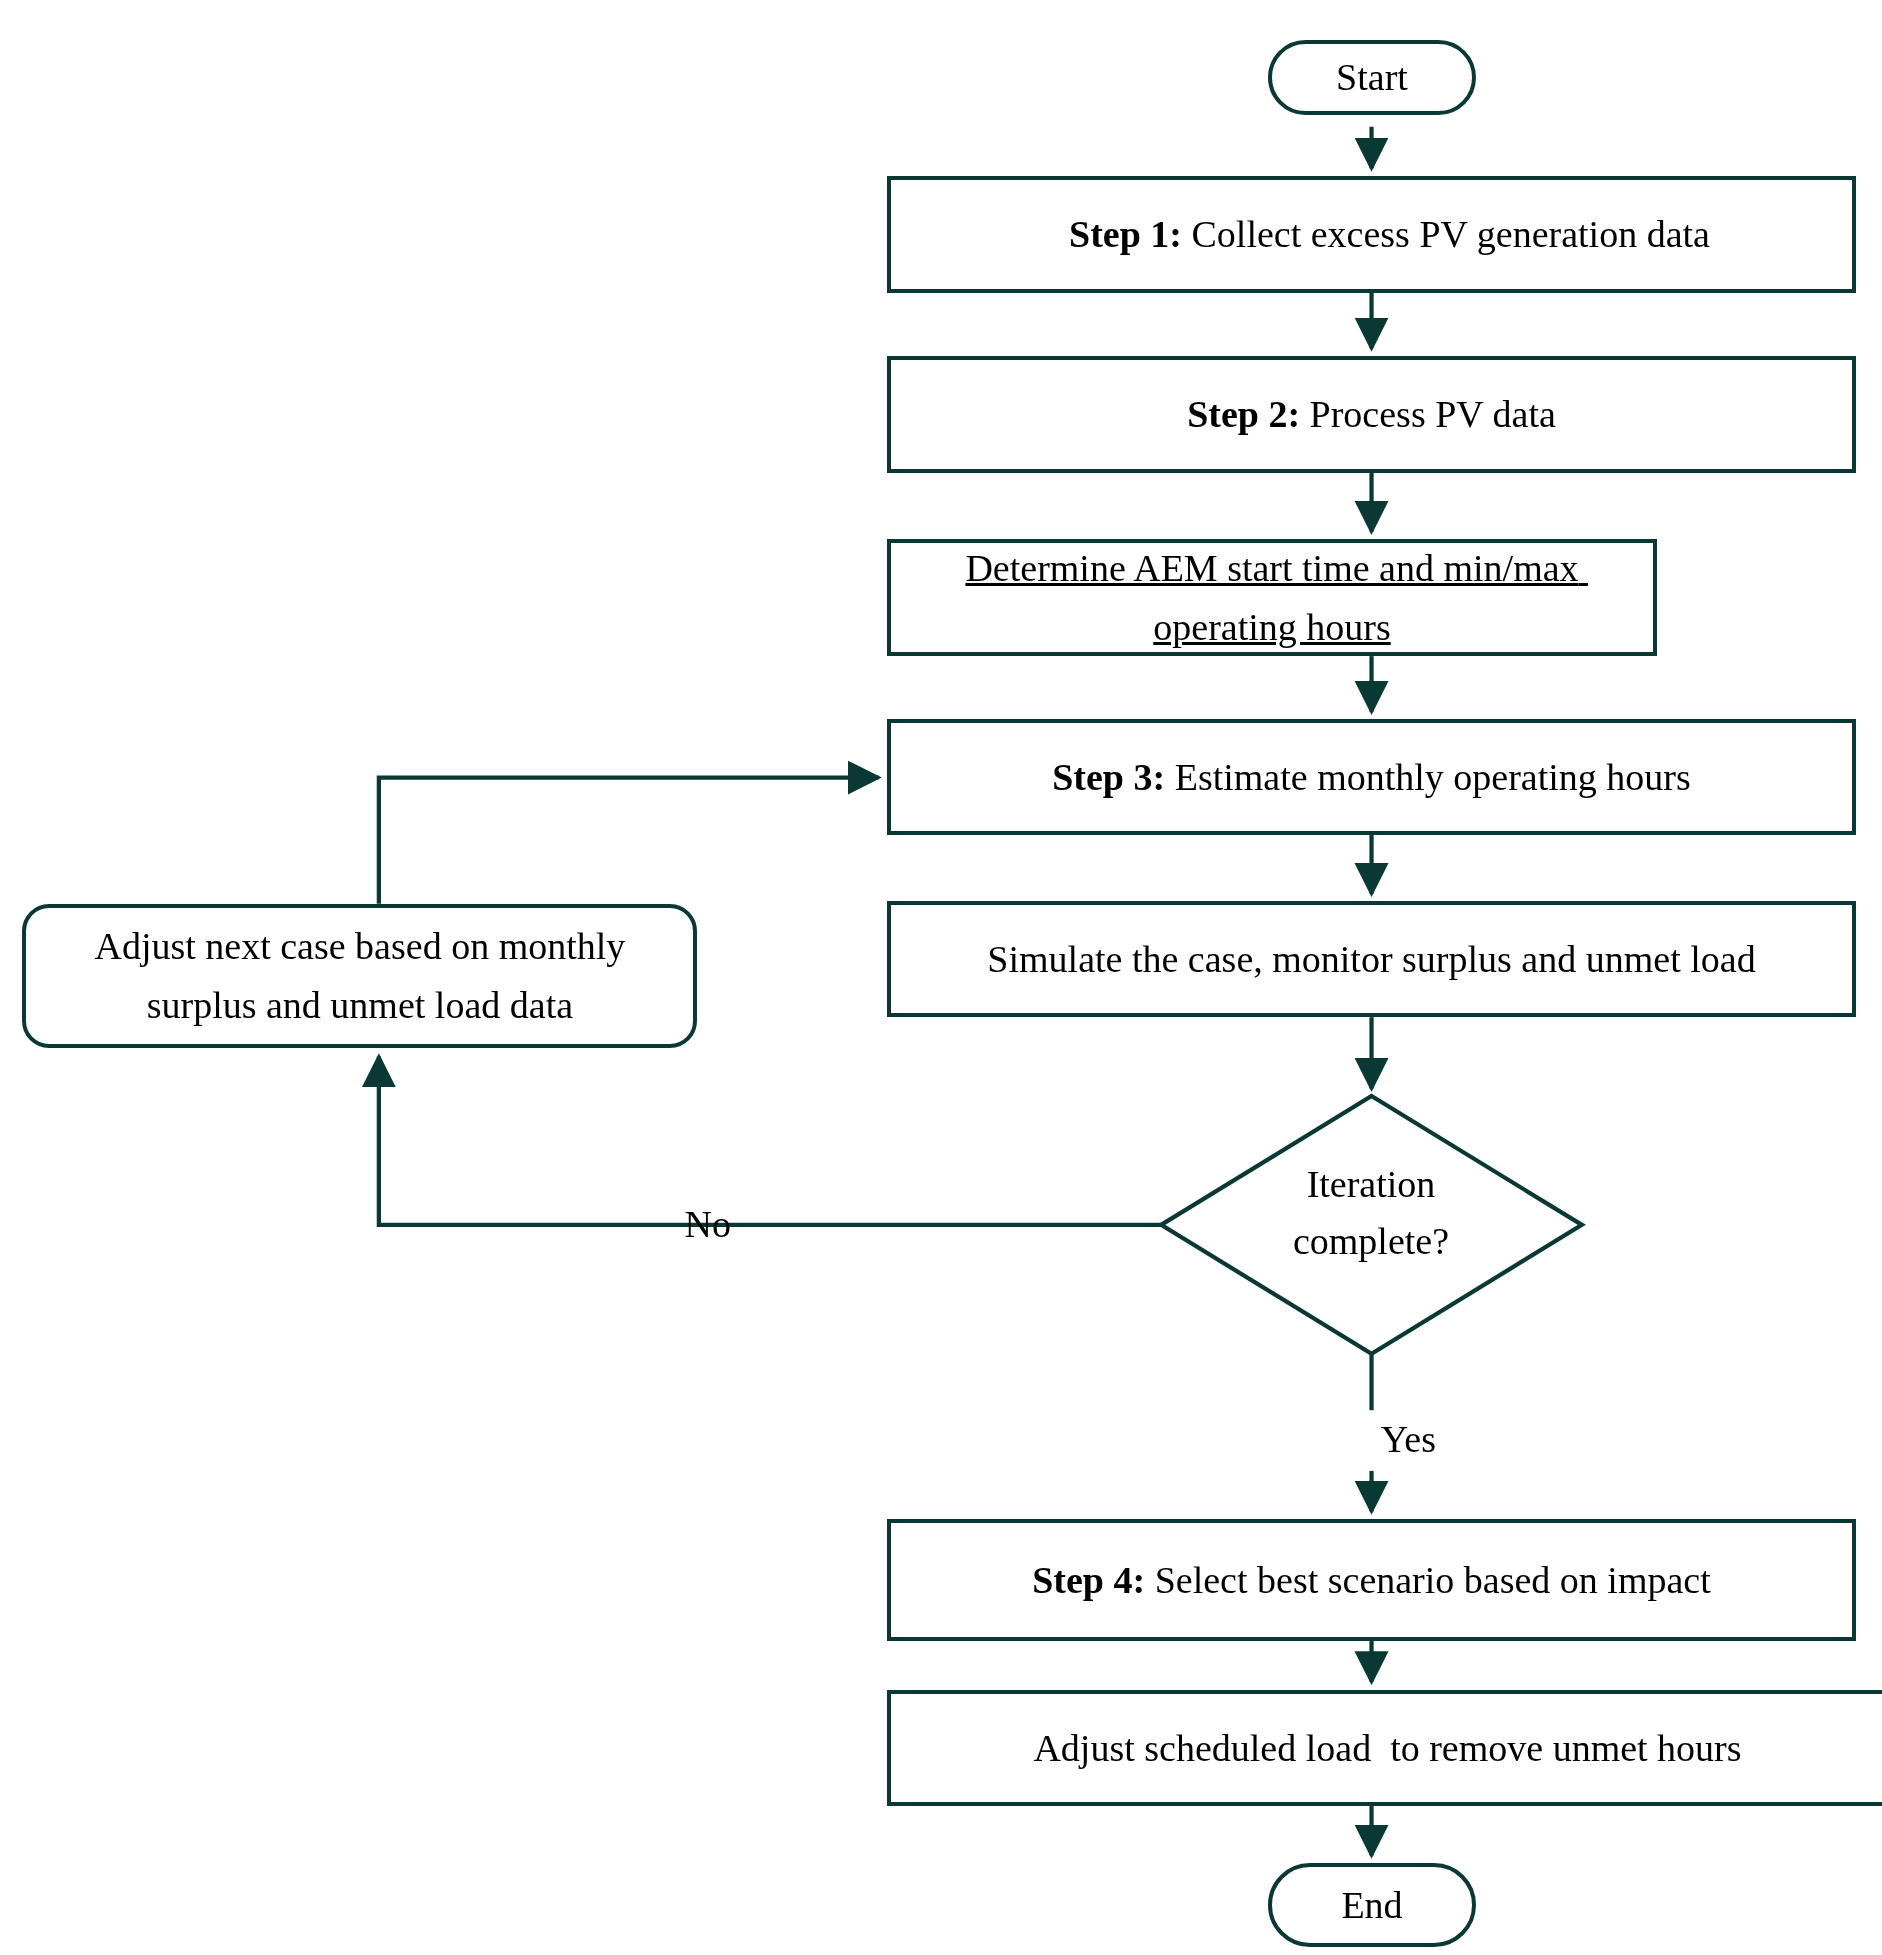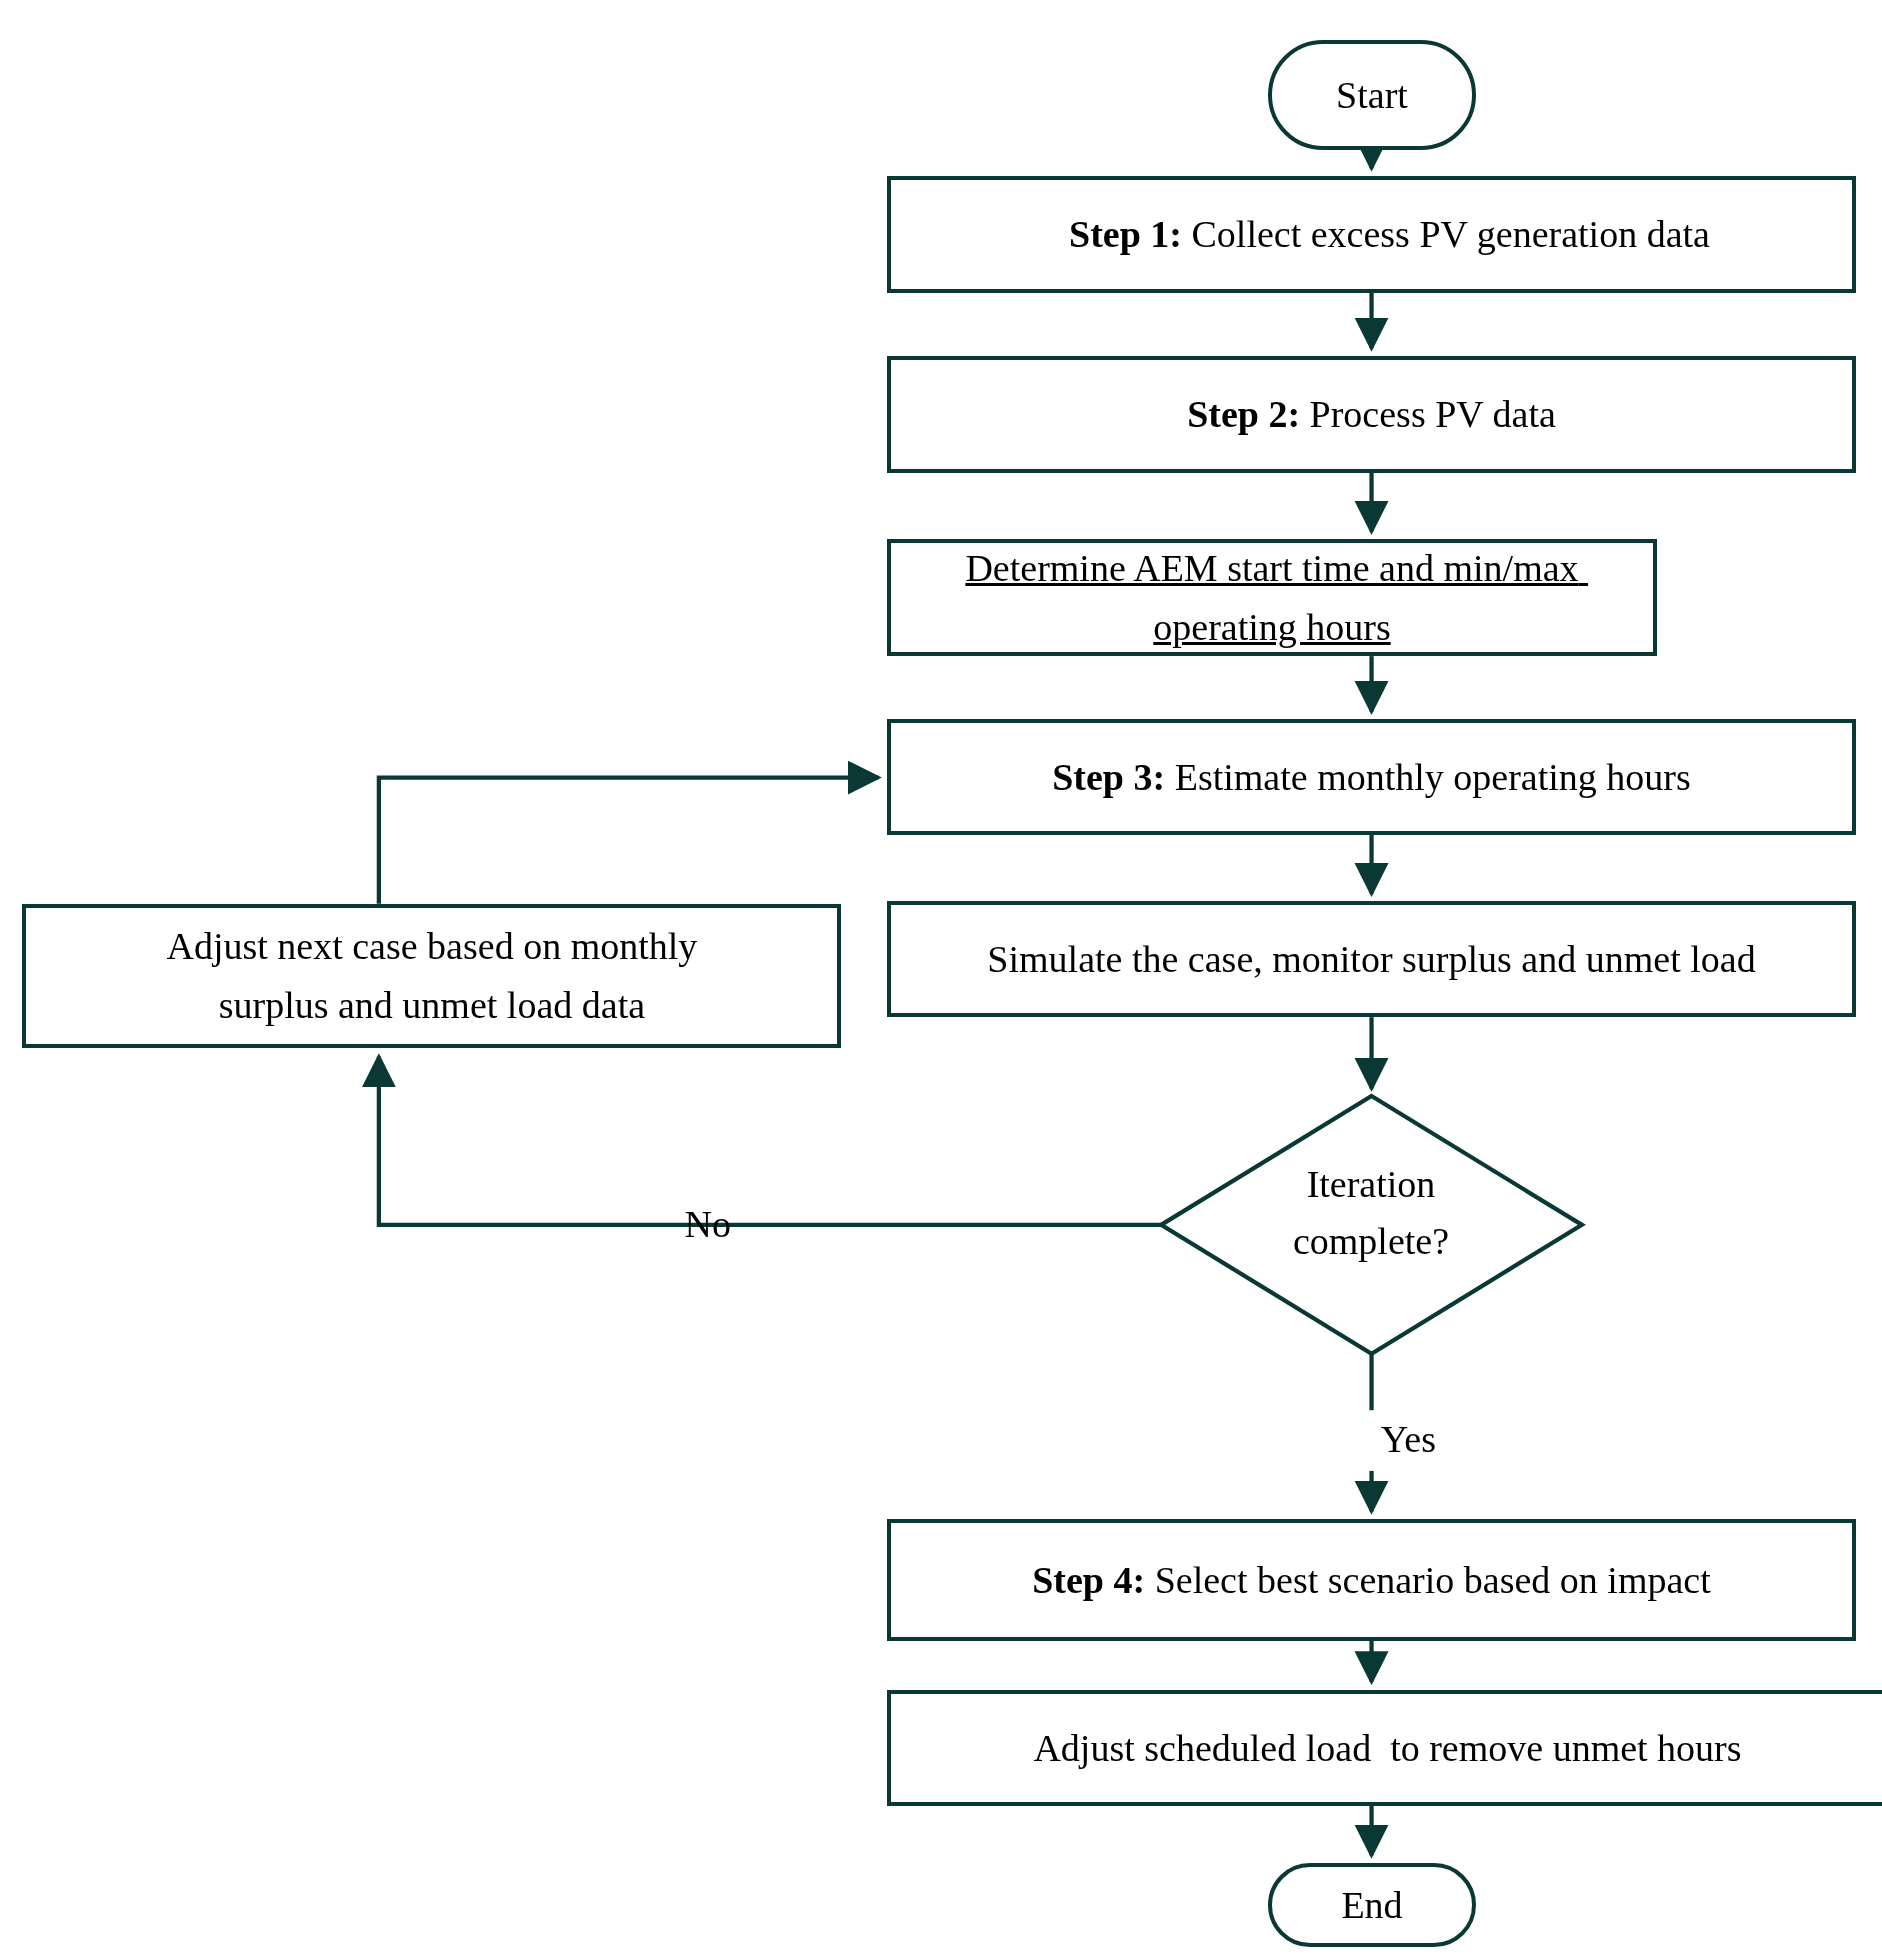--- a/index.html
+++ b/index.html
@@ -76,21 +76,21 @@
     <path d="M2575 2542 L2575 2648" stroke="#0a3835" stroke-width="8" fill="none"></path>
     <path d="M2575 2762 L2575 2838" stroke="#0a3835" stroke-width="8" fill="none" marker-end="url(#arrow)"></path>
 
     <path d="M2575 3072 L2575 3158" stroke="#0a3835" stroke-width="8" fill="none" marker-end="url(#arrow)"></path>
     <path d="M2575 3390 L2575 3484" stroke="#0a3835" stroke-width="8" fill="none" marker-end="url(#arrow)"></path>
 
     <path d="M2180 2300 L711 2300 L711 1984" stroke="#0a3835" stroke-width="8" fill="none" marker-end="url(#arrow)"></path>
     <path d="M711 1697 L711 1460 L1649 1460" stroke="#0a3835" stroke-width="8" fill="none" marker-end="url(#arrow)"></path>
   </svg>
 
-  <div class="node stadium" style="left:1268px; top:40px; width:208px; height:110px;justify-content:center;">
+  <div class="node stadium" style="left:1268px; top:40px; width:208px; height:75px;justify-content:center;">
     <div class="node-text">Start</div>
   </div>
 
   <div class="node" style="left:887px; top:176px; width:969px; height:117px;padding-left:36px;">
     <div class="node-text"><span class="prefix">Step 1:</span><span> Collect excess PV generation data</span></div>
   </div>
 
   <div class="node" style="left:887px; top:356px; width:969px; height:117px;">
     <div class="node-text"><span class="prefix">Step 2:</span><span> Process PV data</span></div>
   </div>
@@ -102,21 +102,21 @@
   <div class="node" style="left:887px; top:719px; width:969px; height:116px;">
     <div class="node-text"><span class="prefix">Step 3:</span><span> Estimate monthly operating hours</span></div>
   </div>
 
   <div class="node" style="left:887px; top:901px; width:969px; height:116px;">
     <div class="node-text">Simulate the case, monitor surplus and unmet load</div>
   </div>
 
   <div class="decision-label" style="left:1238px; top:1156px; width:266px;">Iteration complete?</div>
 
-  <div class="node" style="left:22.4px; top:904px; width:819px; height:144px;">
+  <div class="node" style="left:22.4px; top:904px; width:675px; height:144px;border-radius:27px;">
     <div class="node-text" style="max-width:650px;">Adjust next case based on monthly surplus and unmet load data</div>
   </div>
 
   <div class="edge-label" style="left:624px; top:1205px; width:107px;">No</div>
   <div class="edge-label" style="left:1308px; top:1420px; width:128px;">Yes</div>
 
   <div class="node" style="left:887px; top:1519px; width:969px; height:122px;">
     <div class="node-text"><span class="prefix">Step 4:</span><span> Select best scenario based on impact</span></div>
   </div>
 

